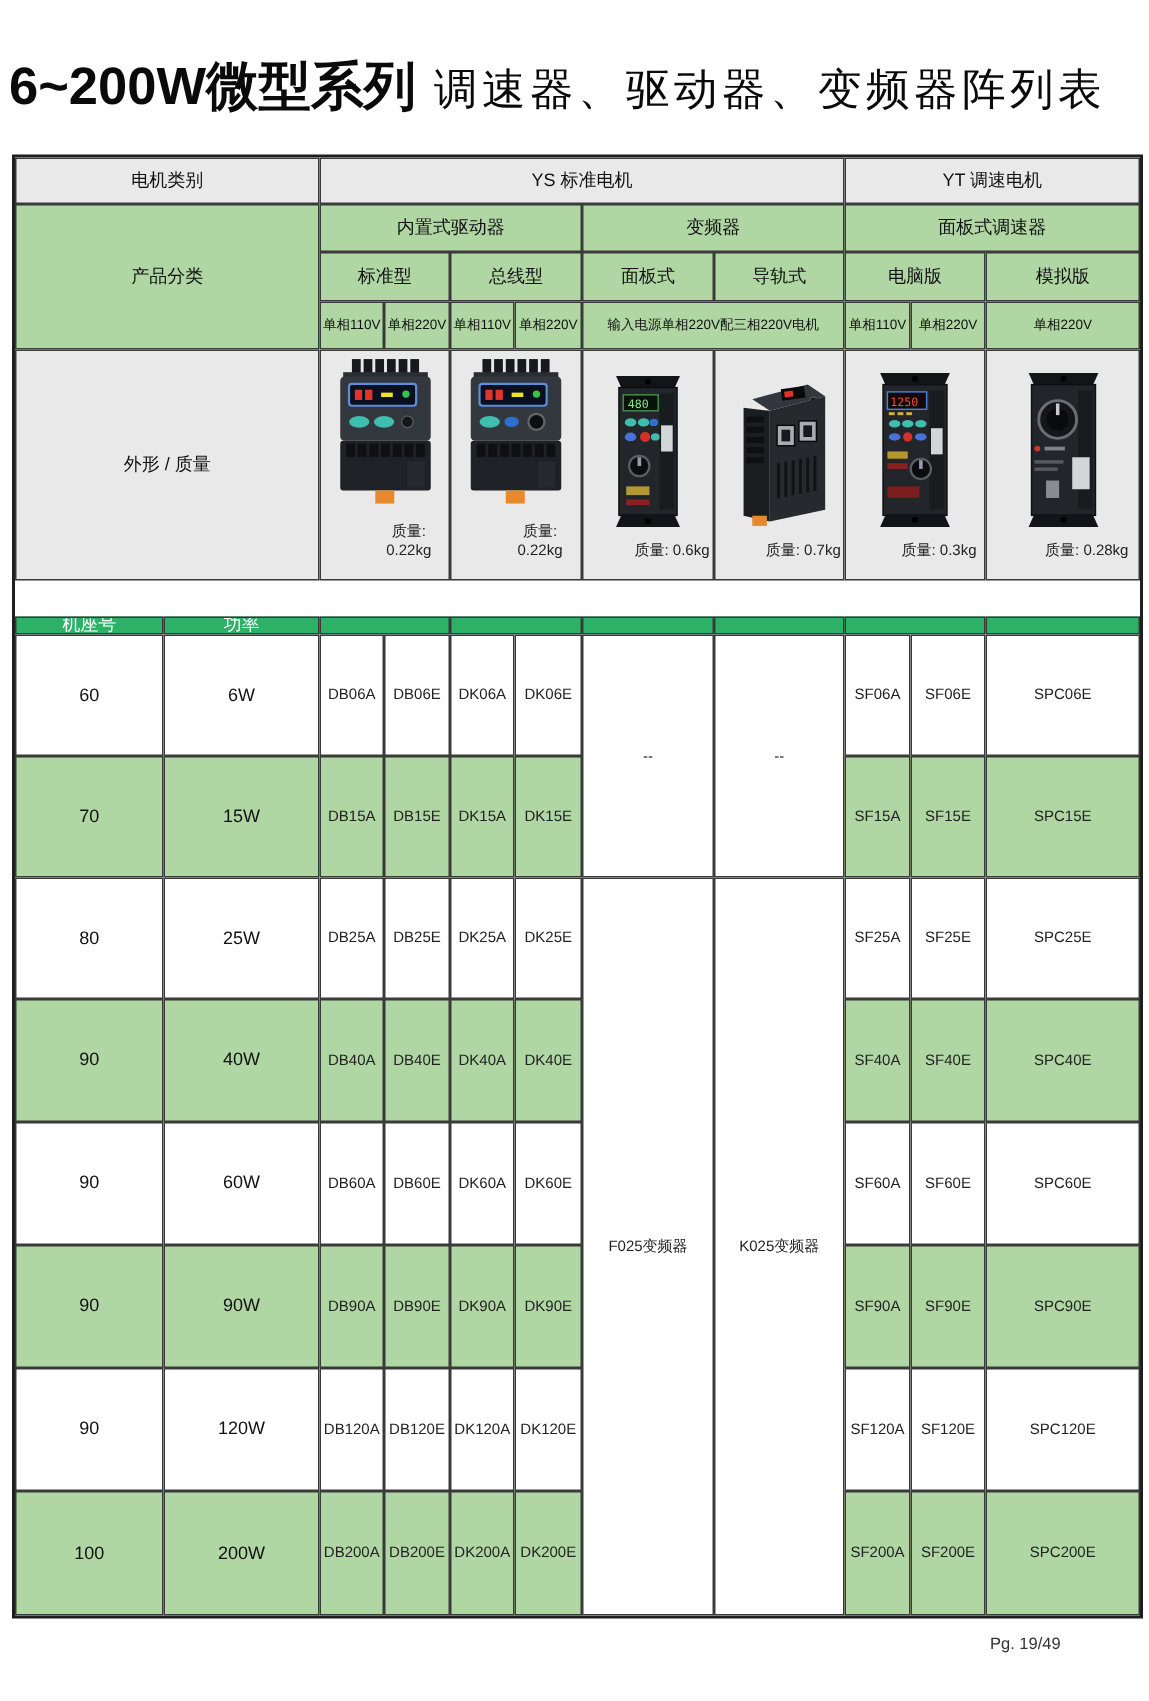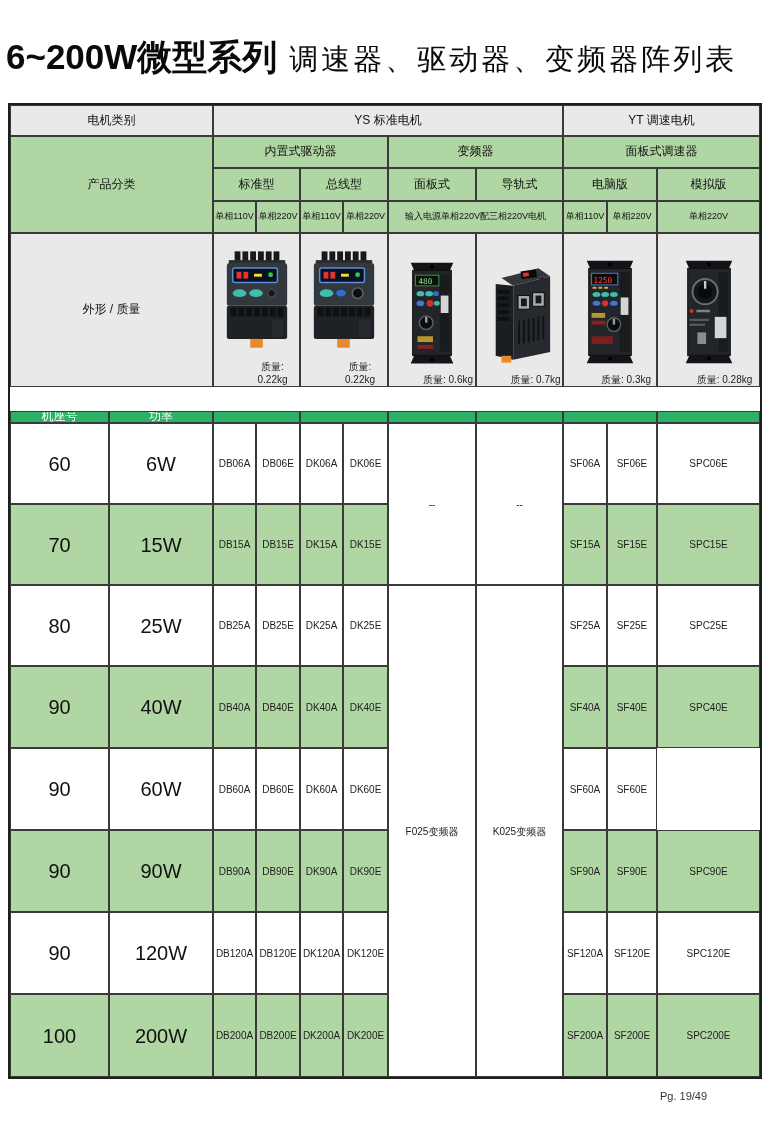--- a/index.html
+++ b/index.html
@@ -12,22 +12,22 @@
         grid-template-columns:99px 104px 43px 44px 43px 45px 88px 87px 44px 50px 103px;
         grid-template-rows:31px 32px 33px 32px 154px 36px 81px 81px 81px 82px 82px 82px 82px 83px;
         border:2px solid #1e1e1e;background:#fff;}
   .c{display:flex;align-items:center;justify-content:center;border:1px solid var(--border,#3a3a3a);
      box-sizing:border-box;font-size:12px;text-align:center;overflow:hidden;background:#fff;line-height:1.3;}
   .y{background:var(--header_gray,#e9e9e9);}
   .g{background:var(--light_green,#afd6a3);}
   .b{background:var(--bar_green,#2cb167);color:#fff;margin-top:24px;}
   .v{font-size:9px;}
   .m{font-size:10px;color:#222;}
-  .n{font-size:20px;}
-  .pcell{flex-direction:column;justify-content:flex-end;gap:9px;}
+  .n{font-size:12px;}
+  .pcell{flex-direction:column;justify-content:flex-end;padding-bottom:12px;gap:9px;}
   .pcell svg{margin-top:auto;}
   .wt{font-size:10px;color:#222;margin-left:32px;}
   #pg{position:absolute;left:660px;top:1090px;font-size:11px;color:#333;}
 </style>
 </head>
 <body>
 
 <div id="page">
 
   <div id="title">
@@ -299,20 +299,21 @@
     <div class="c m g" style="grid-area:10/11/11/12">SPC40E</div>
 
     <div class="c n" style="grid-area:11/1/12/2">90</div>
     <div class="c n" style="grid-area:11/2/12/3">60W</div>
     <div class="c m" style="grid-area:11/3/12/4">DB60A</div>
     <div class="c m" style="grid-area:11/4/12/5">DB60E</div>
     <div class="c m" style="grid-area:11/5/12/6">DK60A</div>
     <div class="c m" style="grid-area:11/6/12/7">DK60E</div>
     <div class="c m" style="grid-area:11/9/12/10">SF60A</div>
     <div class="c m" style="grid-area:11/10/12/11">SF60E</div>
+    <div class="c m" style="grid-area:11/11/12/12">SPC60E</div>
 
     <div class="c n g" style="grid-area:12/1/13/2">90</div>
     <div class="c n g" style="grid-area:12/2/13/3">90W</div>
     <div class="c m g" style="grid-area:12/3/13/4">DB90A</div>
     <div class="c m g" style="grid-area:12/4/13/5">DB90E</div>
     <div class="c m g" style="grid-area:12/5/13/6">DK90A</div>
     <div class="c m g" style="grid-area:12/6/13/7">DK90E</div>
     <div class="c m g" style="grid-area:12/9/13/10">SF90A</div>
     <div class="c m g" style="grid-area:12/10/13/11">SF90E</div>
     <div class="c m g" style="grid-area:12/11/13/12">SPC90E</div>

